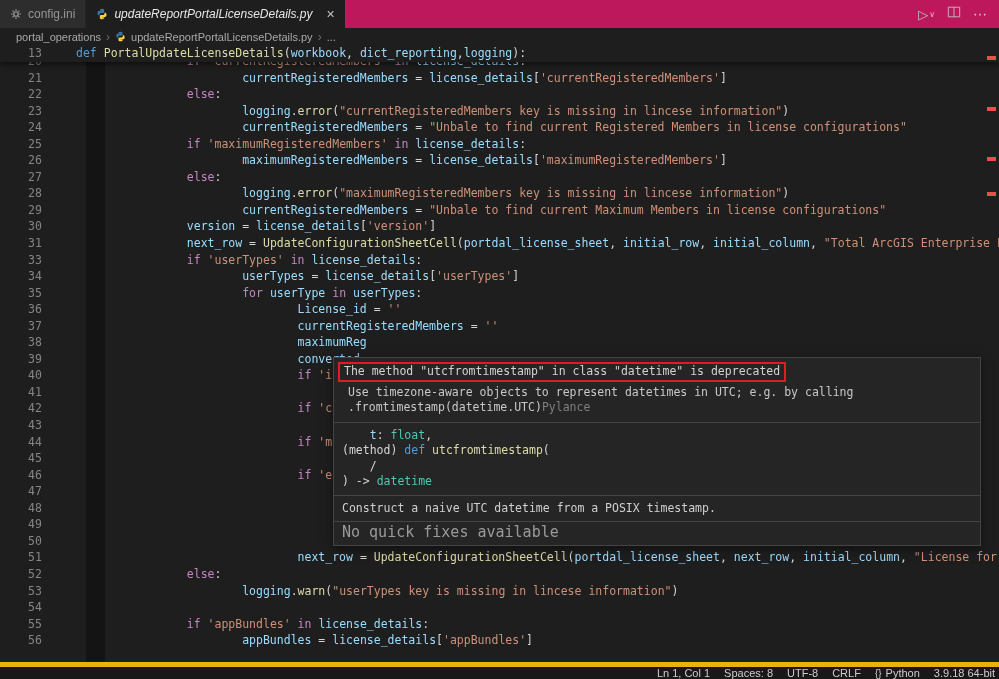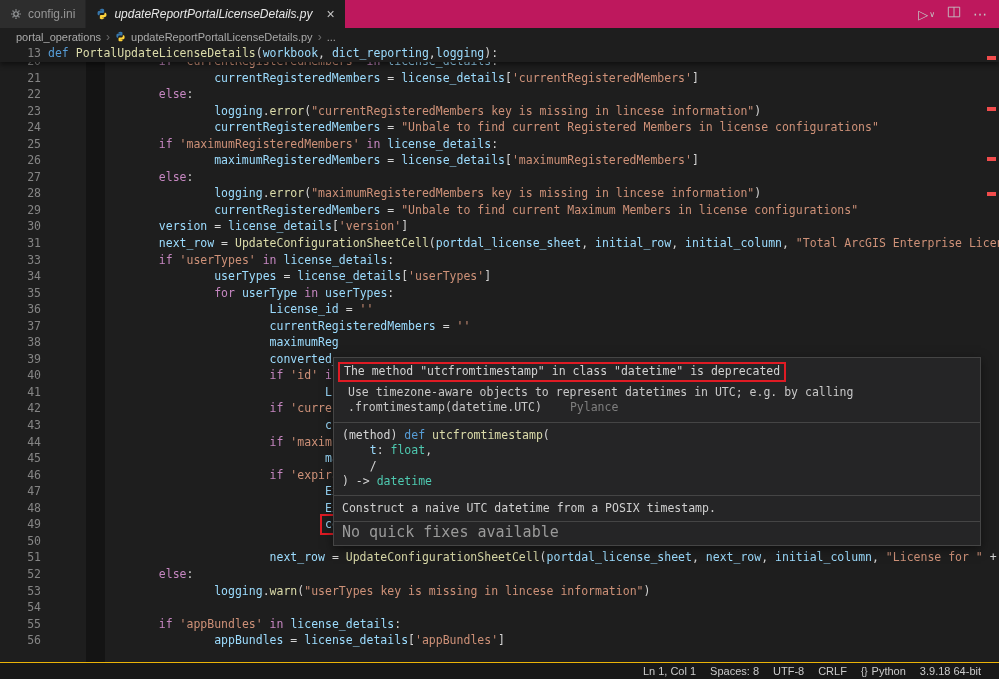--- a/index.html
+++ b/index.html
@@ -29,50 +29,50 @@
   .bc-item { cursor:pointer; }
   .bc-ic { display:flex; align-items:center; }
 
   
   .editor { position:absolute; top:45px; left:0; right:0; bottom:17px; overflow:hidden;
             font-family:"DejaVu Sans Mono", monospace; font-size:11.5px; color:#d4d4d4; }
   .dark-band { position:absolute; top:17px; bottom:0; left:86px; width:19px;
                background:rgba(0,0,0,0.30); z-index:0; pointer-events:none; }
   .lines { position:absolute; top:8px; left:0; right:0; z-index:2; }
   .code-line { display:flex; height:16.55px; line-height:16.55px; }
-  .ln { flex:0 0 41px; text-align:right; color:#858585; user-select:none; }
+  .ln { flex:0 0 41px; color:#858585; user-select:none;margin-left:28px; }
   .lc { margin-left:7px; white-space:pre; }
   .sticky { position:absolute; top:0; left:0; right:0; height:17px; line-height:17px; background:#1e1e1e;
             display:flex; z-index:5; box-shadow:0 3px 5px rgba(0,0,0,0.45); }
   .annotation-box { display:inline-block; border:2px solid #df1b24; padding:0 3px; margin:-2px 0 0 -5px; }
 
   .tk-k{color:#c586c0} .tk-d{color:#569cd6} .tk-f{color:#dcdcaa} .tk-v{color:#9cdcfe}
   .tk-s{color:#ce9178} .tk-p{color:#d4d4d4} .tk-t{color:#4ec9b0}
   .tk-strike{color:#d4d4d4; text-decoration:line-through;}
 
   .overview-ruler { position:absolute; top:0; bottom:0; right:0; width:14px; z-index:6; }
   .ov-mark { position:absolute; right:3px; width:9px; height:4px; background:#f14c4c; }
 
   
   .hover { position:absolute; left:333px; top:312px; width:648px; background:#252526;
            border:1px solid #454545; z-index:20; font-size:11.5px; line-height:15.5px;
            color:#c8c8c8; box-shadow:0 3px 10px rgba(0,0,0,0.5); }
   .tt-main { padding:4px 8px 6px; }
   .tt-boxed { display:inline-block; border:2px solid #df1b24; padding:0 4px; margin:0 0 3px -4px; color:#d2d2d2; }
   .tt-desc { white-space:pre; padding-left:6px; }
-  .tt-provider { color:#7f7f7f; margin-left:28px; }
+  .tt-provider { color:#7f7f7f; margin-left:0; }
   .tt-sig { border-top:1px solid #454545; padding:5px 8px; }
   .sig-line { white-space:pre; }
   .tt-doc { border-top:1px solid #454545; padding:5px 8px; color:#d0d0d0; }
   .tt-footer { border-top:1px solid #454545; padding:3px 8px 4px; font-size:15px; color:#9a9a9a; }
 
   
   .status-bar { position:absolute; left:0; right:0; bottom:0; height:17px; background:#181818;
-                border-top:1px solid #eab308; display:flex; align-items:center; justify-content:flex-end;
-                padding:0 18px; gap:14px; font-size:11px; color:#cccccc; }
+                border-top:5px solid #eab308; display:flex; align-items:center; justify-content:flex-end;
+                padding:0 4px; gap:14px; font-size:11px; color:#cccccc; }
   .status-item { display:flex; align-items:center; gap:4px; cursor:pointer; white-space:nowrap; }
   .status-icon { font-size:10px; }
 </style>
 </head>
 <body>
 
 <div class="app">
 
   <div class="tab-bar">
     <div class="tab inactive">
@@ -289,22 +289,22 @@
         <div class="ov-mark" style="top: 147px;"></div>
       </div>
 
     <div class="hover">
       <div class="tt-main">
         <div><span class="tt-boxed">The method "utcfromtimestamp" in class "datetime" is deprecated</span></div>
         <div class="tt-desc">Use timezone-aware objects to represent datetimes in UTC; e.g. by calling</div>
         <div class="tt-desc"><span>.fromtimestamp(datetime.UTC)</span><span class="tt-provider">Pylance</span></div>
       </div>
       <div class="tt-sig">
+          <div class="sig-line"><span class="tk-p">    </span><span class="tk-v">t</span><span class="tk-p">: </span><span class="tk-t">float</span><span class="tk-p">,</span></div>
           <div class="sig-line"><span class="tk-p">(method) </span><span class="tk-d">def</span><span class="tk-p"> </span><span class="tk-f">utcfromtimestamp</span><span class="tk-p">(</span></div>
-          <div class="sig-line"><span class="tk-p">    </span><span class="tk-v">t</span><span class="tk-p">: </span><span class="tk-t">float</span><span class="tk-p">,</span></div>
           <div class="sig-line"><span class="tk-p">    /</span></div>
           <div class="sig-line"><span class="tk-p">) -&gt; </span><span class="tk-t">datetime</span></div>
         </div>
       <div class="tt-doc">Construct a naive UTC datetime from a POSIX timestamp.</div>
       <div class="tt-footer">No quick fixes available</div>
     </div>
   </div>
 
   <div class="status-bar">
     <div class="status-bar" style="position:static;border:none;background:none;padding:0;">

